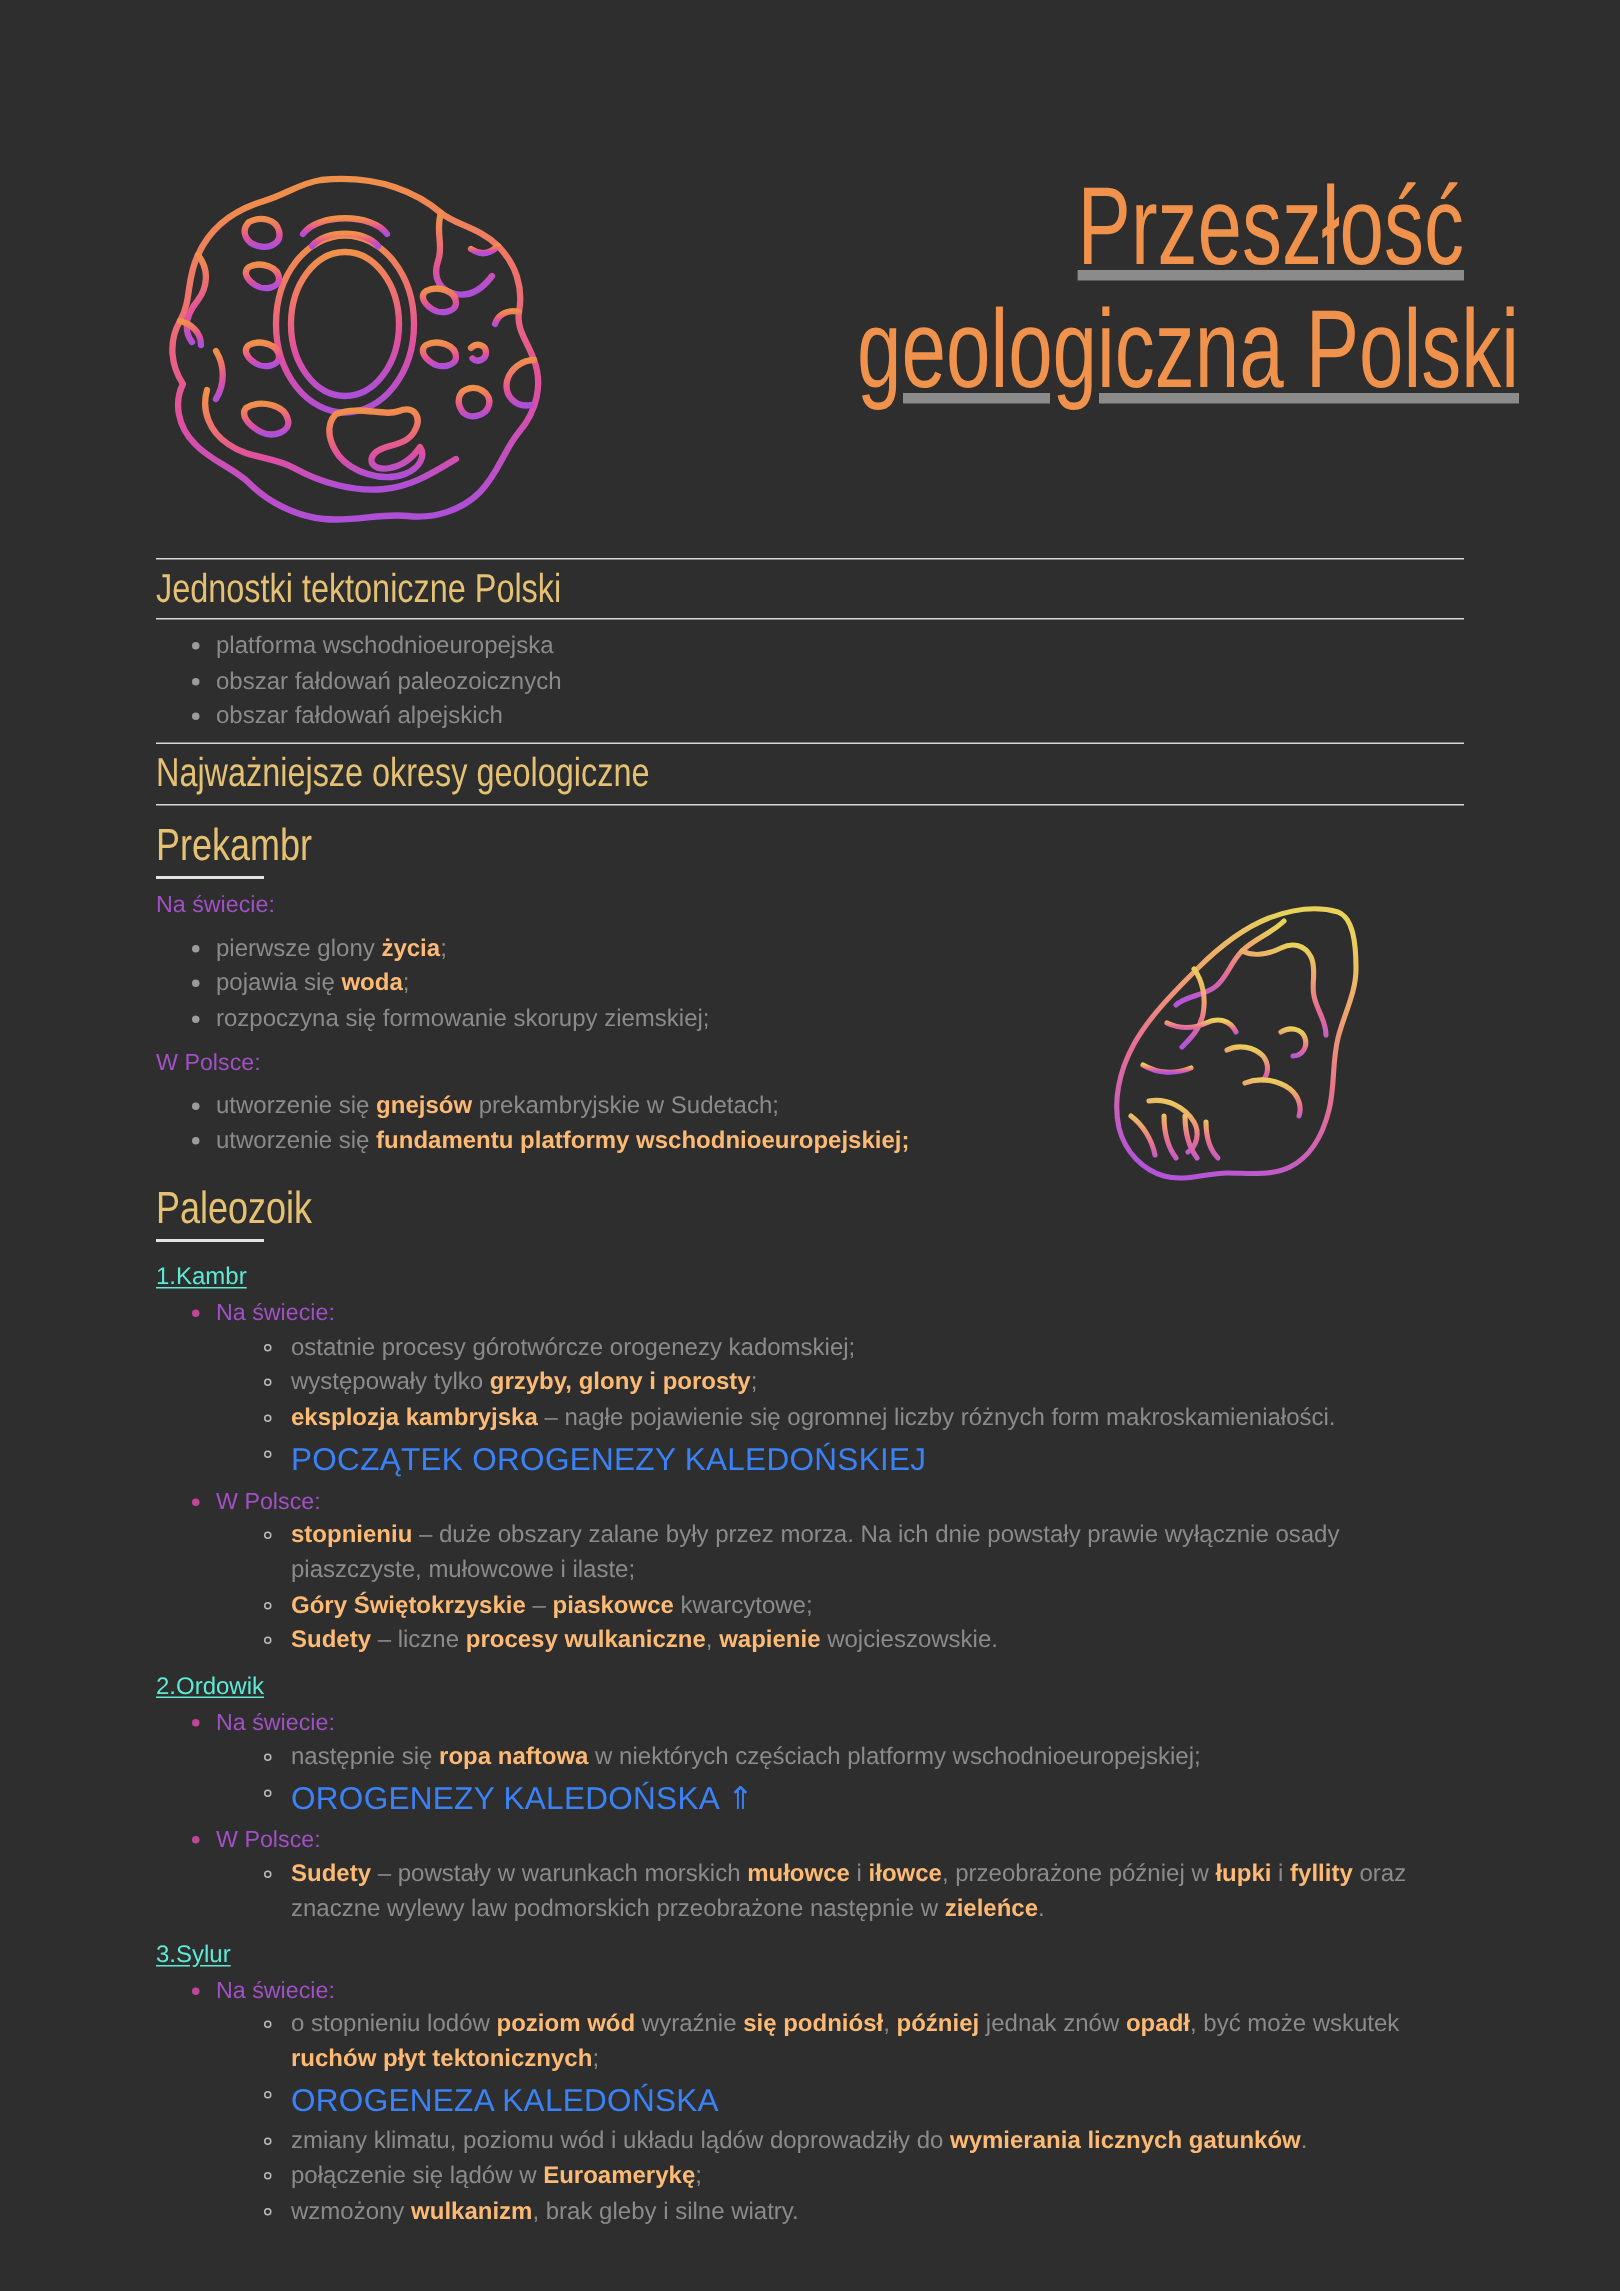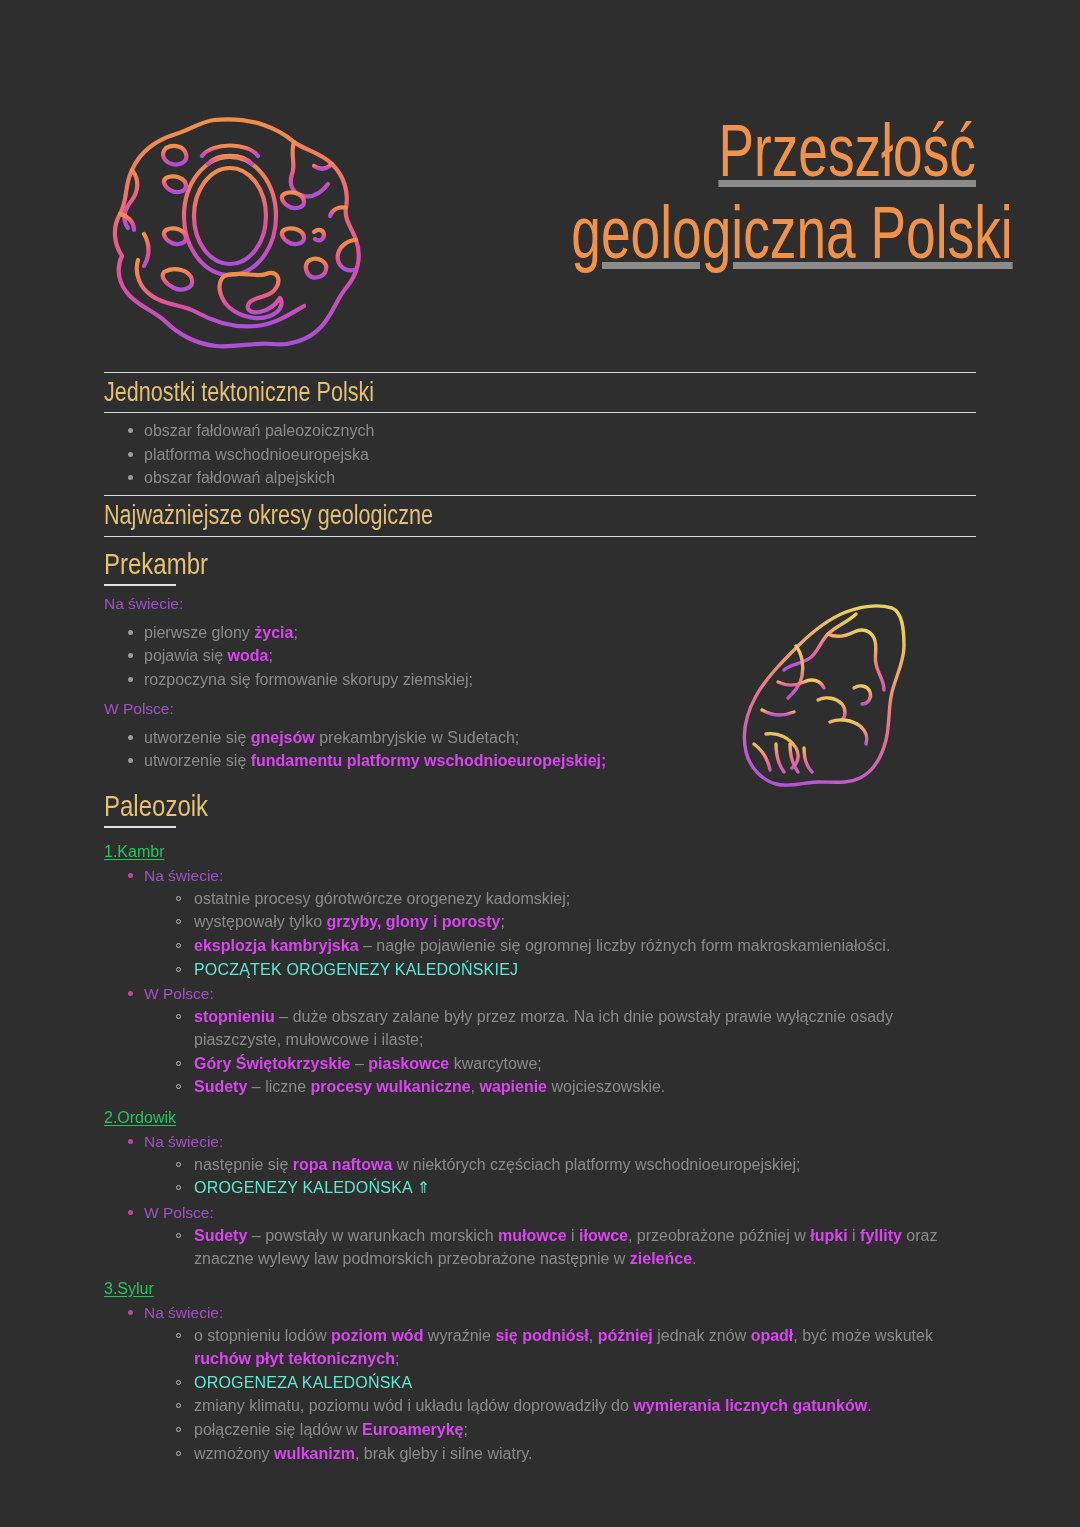--- a/index.html
+++ b/index.html
@@ -107,21 +107,21 @@
   .region {
     color: #a250c6;
     font-size: 15.5px;
     line-height: 1.5;
     text-underline-offset: 2px;
     display: inline-block;
   }
 
   
   .period {
-    color: #22c55e;
+    color: #5eead4;
     font-size: 16px;
     line-height: 1.5;
     text-decoration: underline;
     text-underline-offset: 2px;
     display: inline-block;
     margin-top: 6px;
   }
 
   
   ul.lvl1 {
@@ -193,26 +193,26 @@
     left: 2px;
     top: 9px;
     width: 5px;
     height: 5px;
     border-radius: 50%;
     background: #9c9c9c;
   }
 
   
   b, .b {
-    color: #d946ef;
+    color: #fdba74;
     font-weight: 700;
   }
   .teal {
-    color: #5eead4;
-    font-size: 16px;
+    color: #3b82f6;
+    font-size: 21px;
     letter-spacing: 0.2px;
   }
   .dim { color: #8b8b8b; }
 
   
   .side-art {
     position: absolute;
     left: 732px;
     top: 592px;
     width: 186px;
@@ -332,22 +332,22 @@
     </svg>
   </div>
 
   <div class="content">
 
     <div class="rule"></div>
     <div class="sec-head">Jednostki tektoniczne Polski</div>
     <div class="rule"></div>
 
     <ul class="plain">
+      <li>platforma wschodnioeuropejska</li>
       <li>obszar fałdowań paleozoicznych</li>
-      <li>platforma wschodnioeuropejska</li>
       <li>obszar fałdowań alpejskich</li>
     </ul>
 
     <div class="rule"></div>
     <div class="sec-head">Najważniejsze okresy geologiczne</div>
     <div class="rule"></div>
 
     <div class="epoch-head">Prekambr</div>
     <div class="epoch-underline"></div>
 

